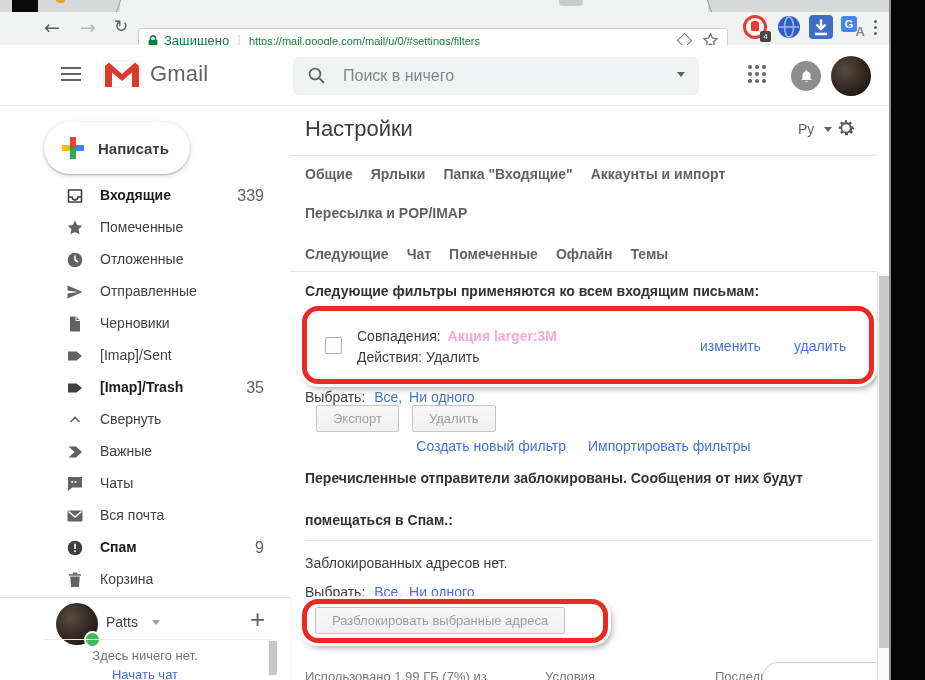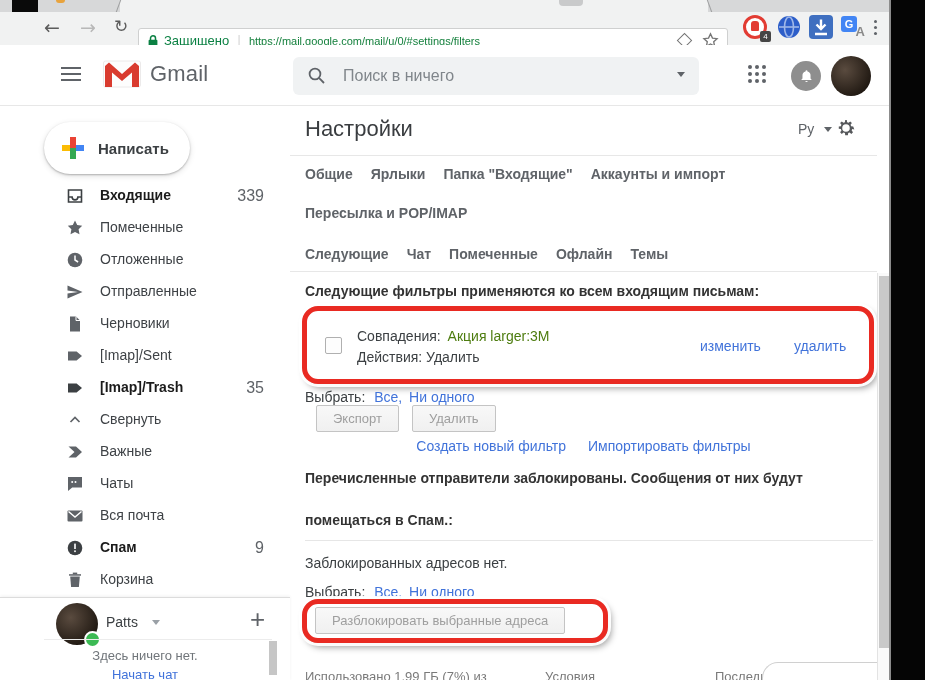--- a/index.html
+++ b/index.html
@@ -313,21 +313,21 @@
     <span>Темы</span>
   </div>
 
   <div class="abs hr" style="left:290px;top:271px;width:587px"></div>
 
   <div class="abs bold14" style="left:305px;top:283px">Следующие фильтры применяются ко всем входящим письмам:</div>
 
   <div class="abs checkbox" style="left:325px;top:337px"></div>
   <div class="abs ftext" style="left:357px;top:328px">
     <span>Совпадения:</span>
-    <span style="font-weight:normal;color:#4d7c0f;margin-left:3px">Акция larger:3M</span>
+    <span style="font-weight:bold;color:#f9a8d4;margin-left:3px">Акция larger:3M</span>
   </div>
   <div class="abs ftext" style="left:357px;top:349px">Действия: Удалить</div>
   <span class="abs linkblue" style="left:700px;top:338px;font-size:14px">изменить</span>
   <span class="abs linkblue" style="left:794px;top:338px;font-size:14px">удалить</span>
 
   <div class="abs redbox" style="left:302px;top:306px;width:562px;height:68px"></div>
 
   <div class="abs ftext" style="left:305px;top:389px">
     <span>Выбрать:</span>
     <span class="linkblue" style="margin-left:5px">Все,</span>

